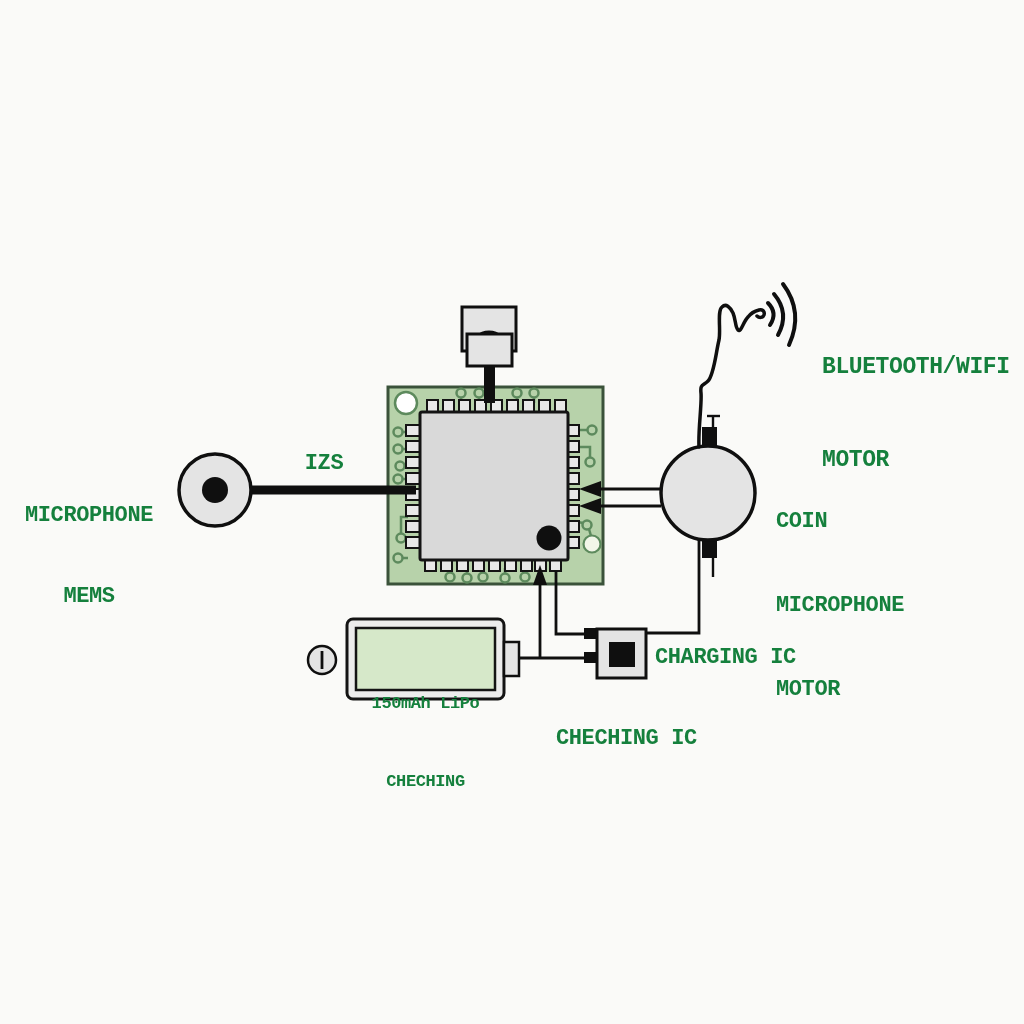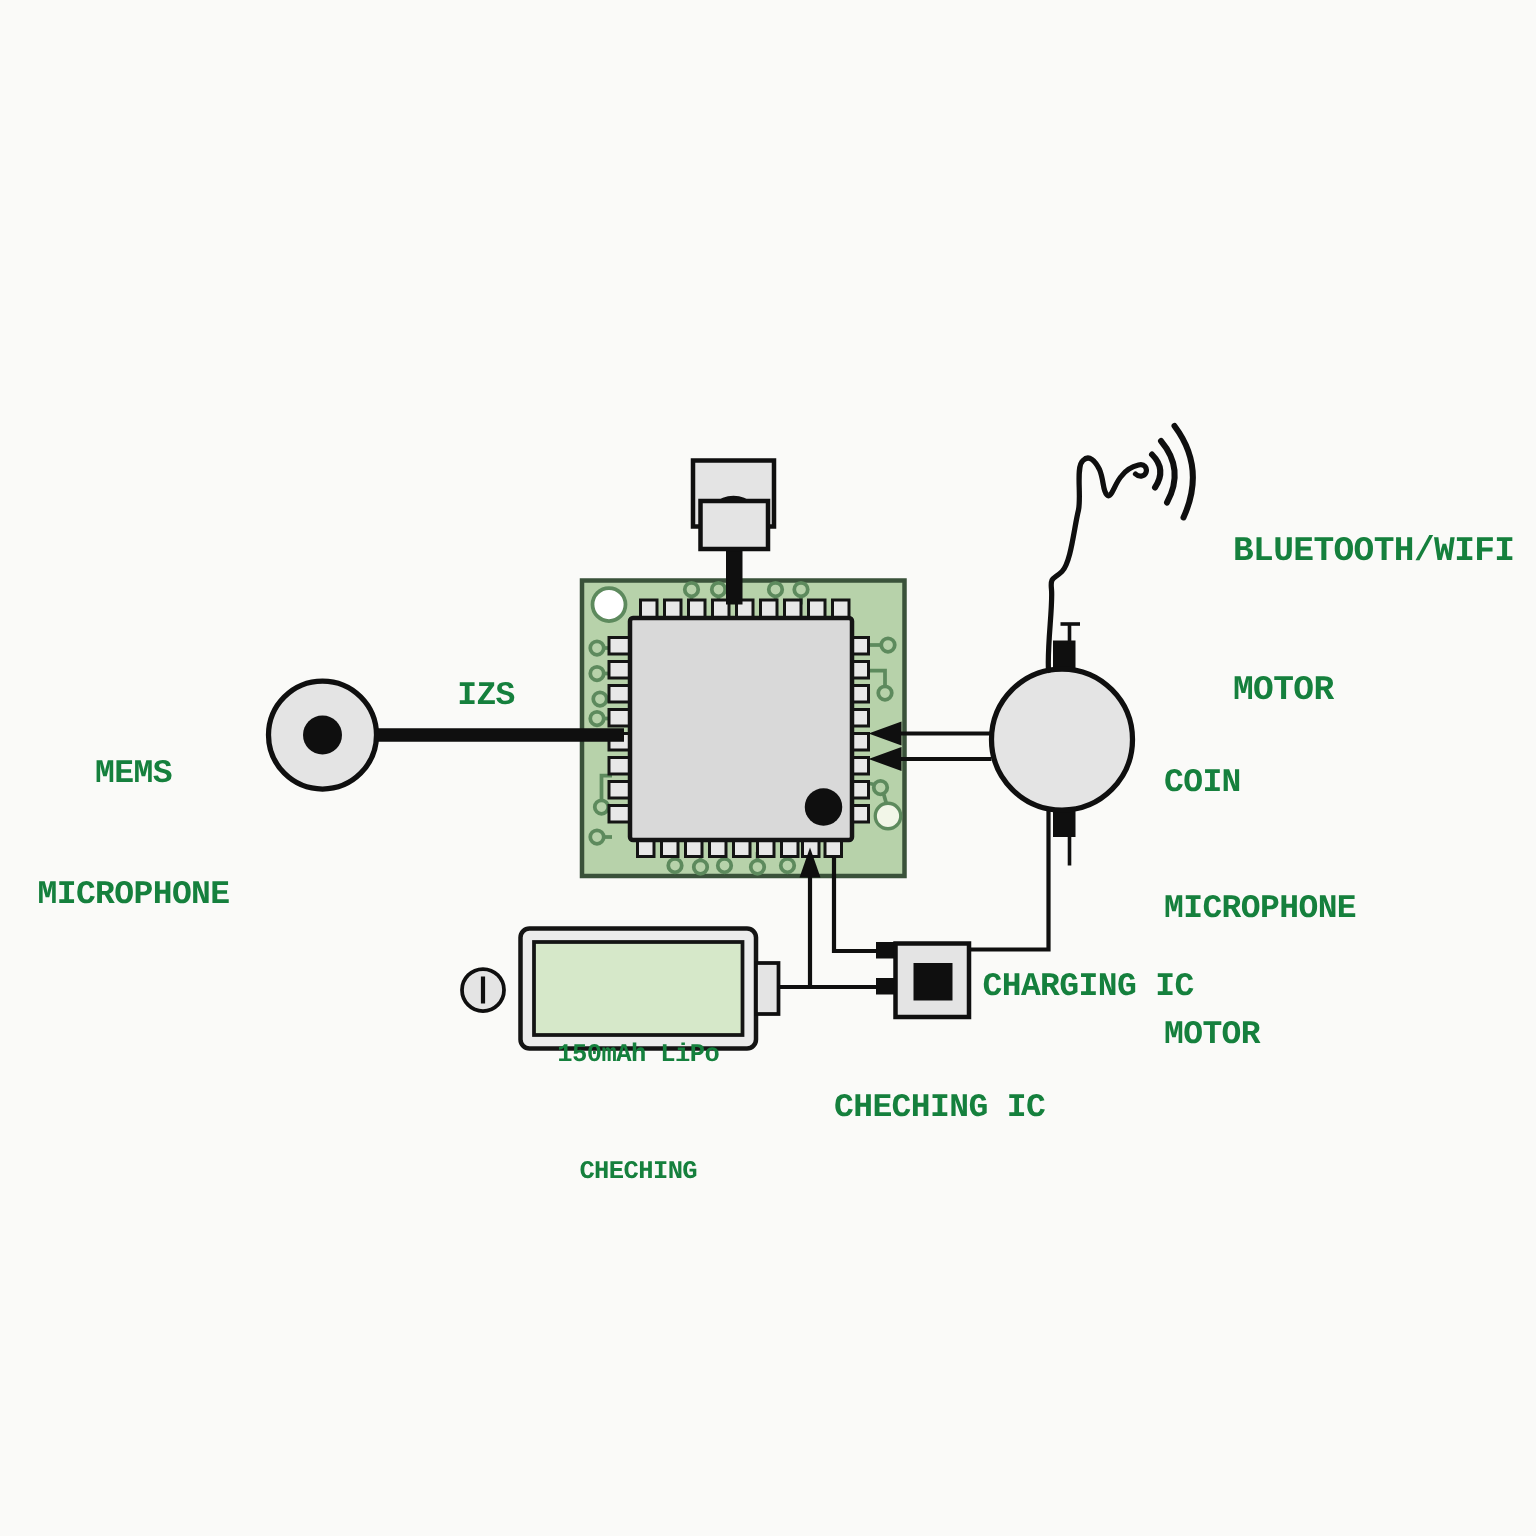--- a/index.html
+++ b/index.html
@@ -203,22 +203,22 @@
 
     <g>
       <rect class="blk" x="584" y="628" width="14" height="11"></rect>
       <rect class="blk" x="584" y="652" width="14" height="11"></rect>
       <rect class="comp" x="597" y="629" width="49" height="49"></rect>
       <rect class="blk" x="609" y="642" width="26" height="25"></rect>
     </g>
   </svg>
 
   <div class="label mic-label center">
+    <div>MICROPHONE</div>
     <div>MEMS</div>
-    <div>MICROPHONE</div>
   </div>
 
   <div class="label izs-label center">IZS</div>
 
 
   <div class="label antenna-label">
     <div>BLUETOOTH/WIFI</div>
     <div>MOTOR</div>
   </div>
 

